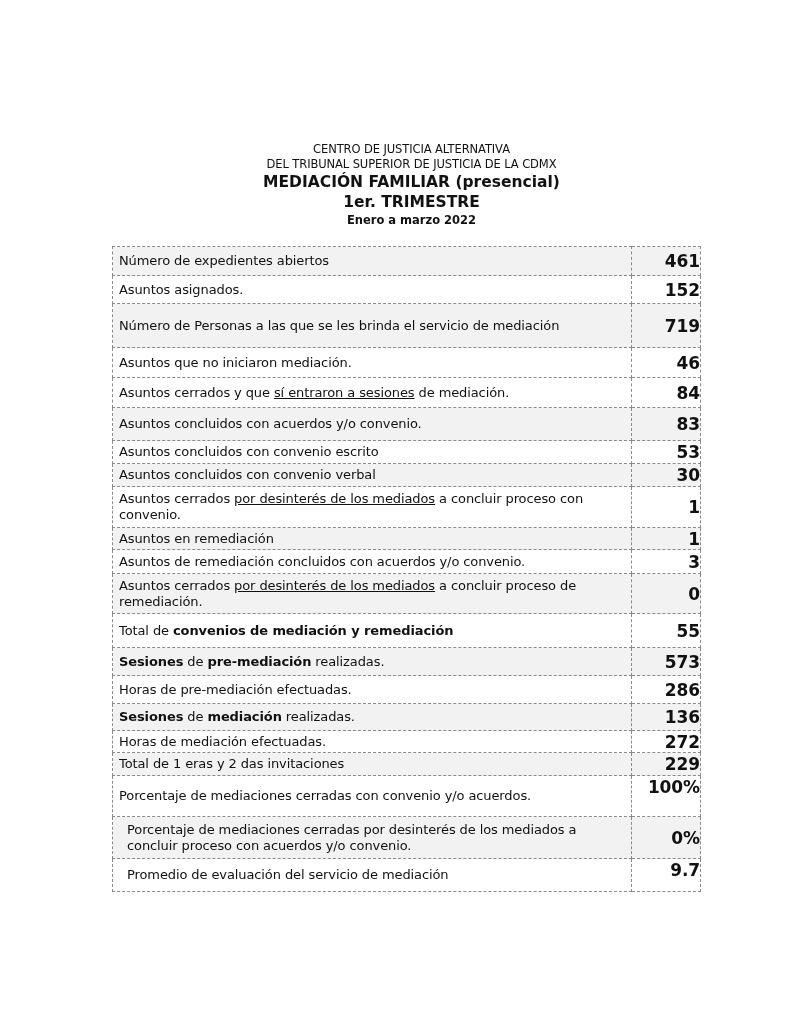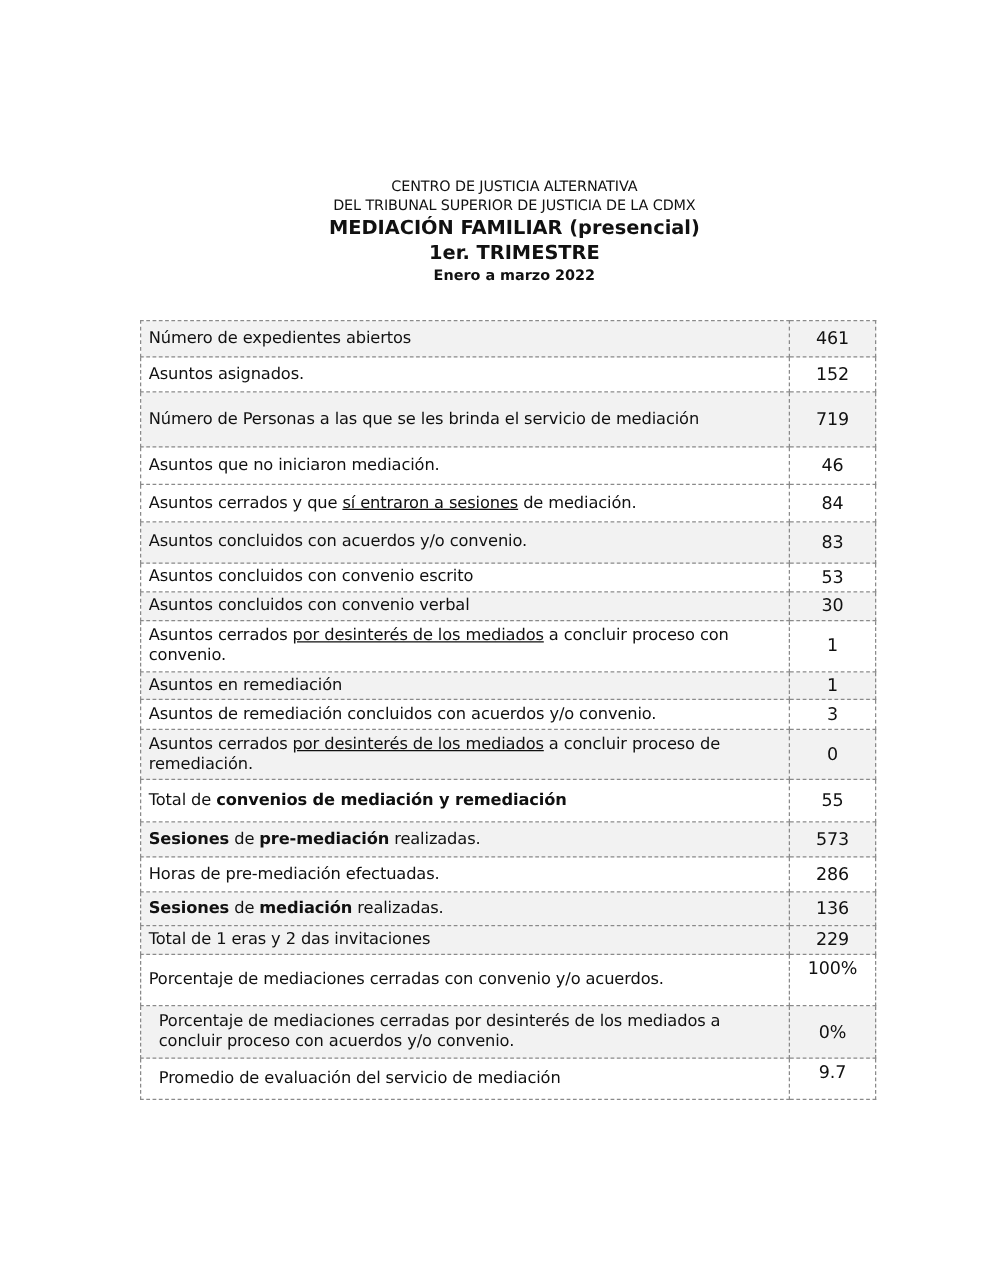--- a/index.html
+++ b/index.html
@@ -40,39 +40,39 @@
   }
   .header .line-date {
     font-size: 11.5px;
     font-weight: bold;
     line-height: 17px;
   }
 
   table.stats {
     position: absolute;
     left: 112px;
-    top: 256px;
+    top: 246px;
     width: 587px;
     border-collapse: collapse;
     table-layout: fixed;
   }
   table.stats td {
     border: 1px dashed #8a8a8a;
     font-size: 13px;
     line-height: 16px;
     padding: 0 6px;
     vertical-align: middle;
     letter-spacing: -0.1px;
   }
   table.stats td.label { width: 506px; }
   table.stats td.value {
     width: 68px;
-    text-align: center;
-    font-weight: normal;
-    font-size: 14px;
+    text-align: right;
+    font-weight: bold;
+    font-size: 17px;
     padding: 0;
   }
   table.stats tr.shade td { background: #f2f2f2; }
   table.stats td.indent { padding-left: 14px; }
   table.stats td.value.top { vertical-align: top; padding-top: 3px; margin-top: 48px; }
   .u { text-decoration: underline; margin-top: 27px; }
   .b { font-weight: bold; }
 </style>
 </head>
 <body>
@@ -144,20 +144,24 @@
       <td class="value">573</td>
     </tr>
     <tr style="height:28px">
       <td class="label">Horas de  pre-mediación efectuadas.</td>
       <td class="value">286</td>
     </tr>
     <tr class="shade" style="height:27px">
       <td class="label"><span class="b">Sesiones</span><span> de </span><span class="b">mediación</span><span> realizadas.</span></td>
       <td class="value">136</td>
     </tr>
+    <tr style="height:22px">
+      <td class="label">Horas de mediación efectuadas.</td>
+      <td class="value">272</td>
+    </tr>
     <tr class="shade" style="height:23px">
       <td class="label">Total de 1 eras y 2 das invitaciones</td>
       <td class="value">229</td>
     </tr>
     <tr style="height:41px">
       <td class="label">Porcentaje de mediaciones cerradas con convenio y/o acuerdos.</td>
       <td class="value top">100%</td>
     </tr>
     <tr class="shade" style="height:42px">
       <td class="label indent">Porcentaje de mediaciones cerradas por desinterés de los mediados a concluir proceso con acuerdos y/o convenio.</td>

